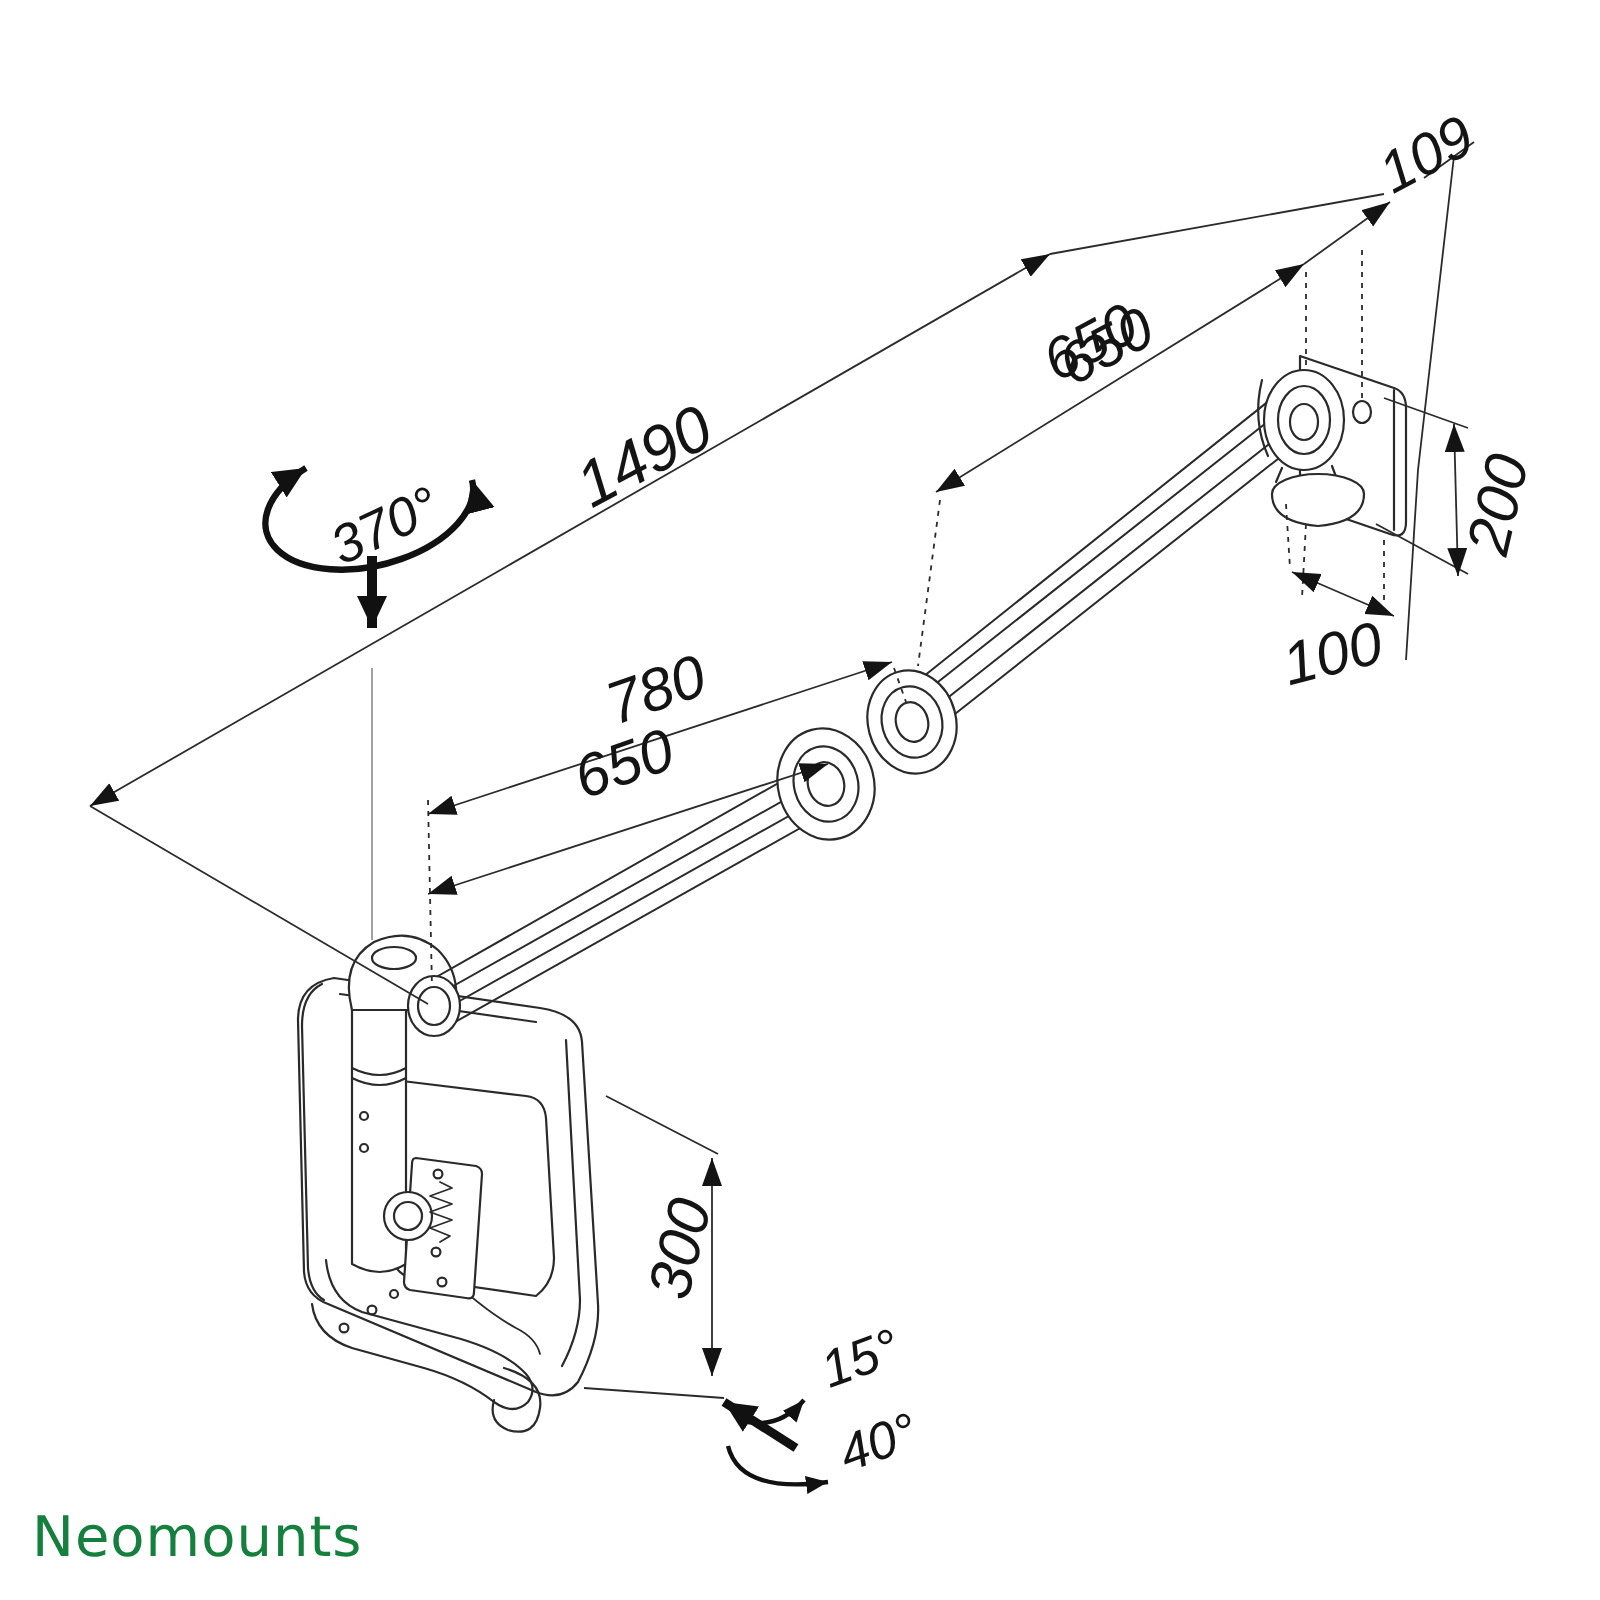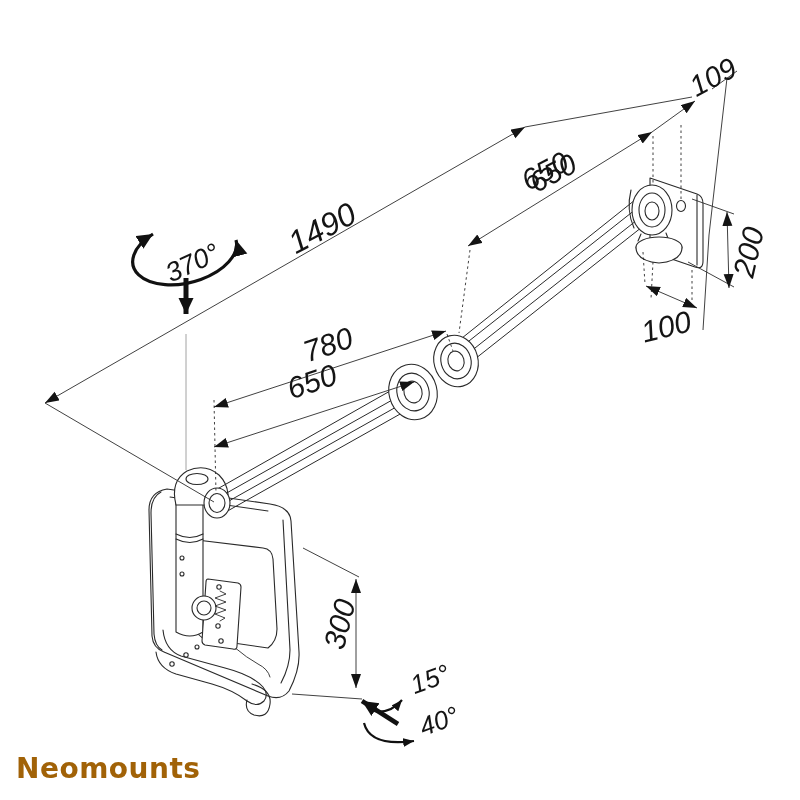--- a/index.html
+++ b/index.html
@@ -1,21 +1,21 @@
 <!DOCTYPE html>
 <html><head>
 <meta charset="utf-8">
 <style>
   html,body{margin:0;padding:0;background:#ffffff;}
   .canvas{position:relative;width:800px;height:800px;background:#ffffff;overflow:hidden;
           font-family:"Liberation Sans",sans-serif;}
   svg{position:absolute;left:0;top:0;}
   svg text.dim{font-family:"Liberation Sans",sans-serif;font-style:italic;fill:#141414;}
-  .brand{position:absolute;left:16px;top:752px;font-size:28px;font-weight:700;
-         letter-spacing:0.5px;color:#a16207;font-family:"DejaVu Sans",sans-serif;}
+  .brand{position:absolute;left:16px;top:752px;font-size:28px;font-weight:400;
+         letter-spacing:0.5px;color:#15803d;font-family:"DejaVu Sans",sans-serif;}
 </style>
 </head>
 <body>
 
 <div class="canvas">
 <svg width="800" height="800" viewBox="0 0 800 800">
   <defs>
     <marker id="arr" markerUnits="userSpaceOnUse" markerWidth="20" markerHeight="12" refX="14" refY="5" orient="auto-start-reverse">
       <path d="M0,0 L14,5 L0,10 Z" fill="#141414"></path>
     </marker>

